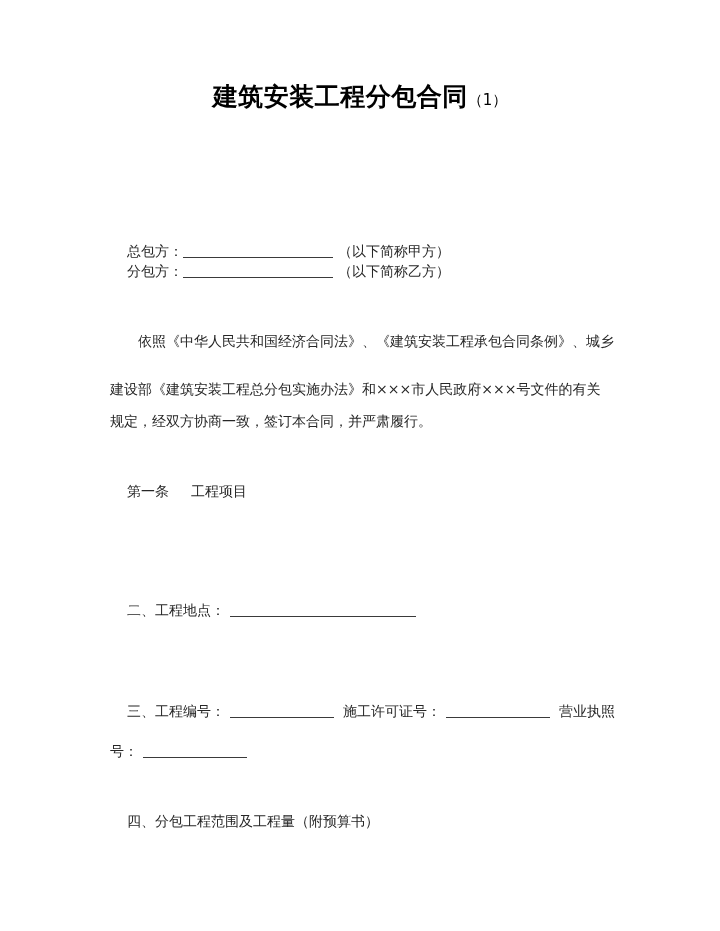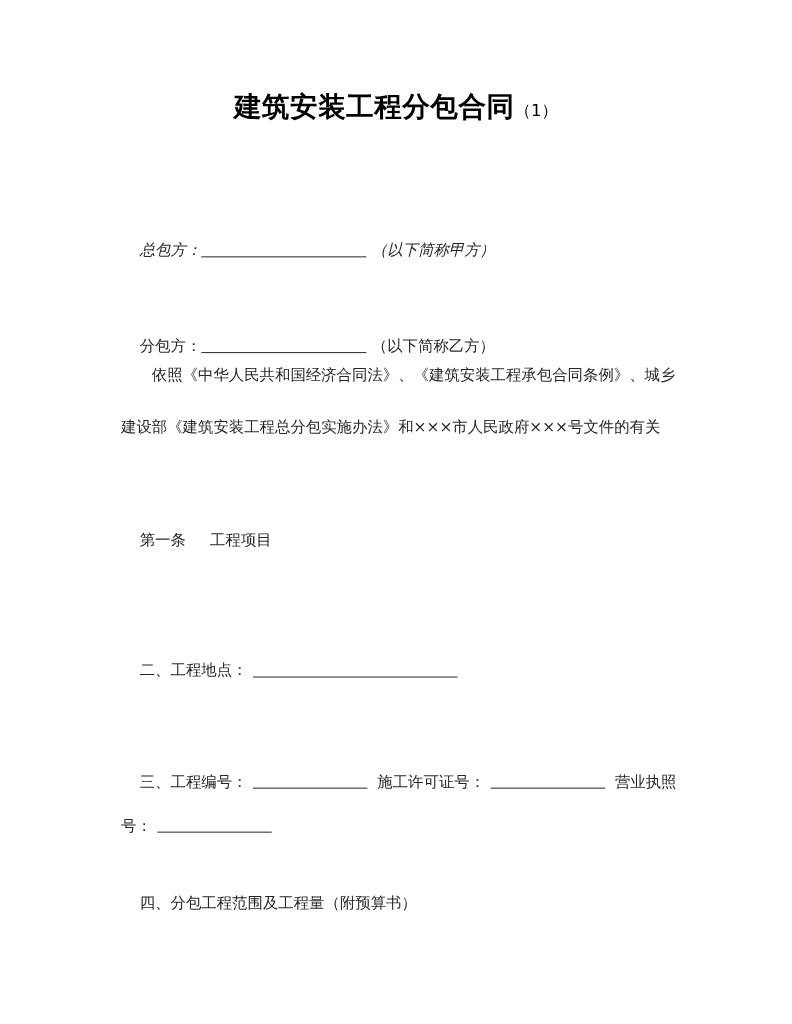--- a/index.html
+++ b/index.html
@@ -77,33 +77,36 @@
 </style>
 </head>
 <body>
 
 <div class="page">
 
   <div class="doc-title">
     <span class="title-main">建筑安装工程分包合同</span><span class="title-suffix">（1）</span>
   </div>
 
-  <div class="body-line" style="left:127px; top:218px;font-style:italic;">
+  <div class="body-line" style="left:127px; top:241px;">
     <span>总包方：</span><span class="blank blank-party"></span><span class="gap-sm"></span><span>（以下简称甲方）</span>
   </div>
 
-  <div class="body-line" style="left:127px; top:261px;margin-top:44px;">
+  <div class="body-line" style="left:127px; top:261px;">
     <span>分包方：</span><span class="blank blank-party"></span><span class="gap-sm"></span><span>（以下简称乙方）</span>
   </div>
 
   <div class="para-line" style="top:331px;">
     <span class="indent-2"></span><span>依照《中华人民共和国经济合同法》、《建筑安装工程承包合同条例》、城乡</span>
   </div>
   <div class="para-line" style="top:379px;">
     <span>建设部《建筑安装工程总分包实施办法》和×××市人民政府×××号文件的有关</span>
+  </div>
+  <div class="para-line" style="top:411px;">
+    <span>规定，经双方协商一致，签订本合同，并严肃履行。</span>
   </div>
 
   <div class="body-line" style="left:127px; top:481px;">
     <span>第一条</span><span style="display:inline-block;width:22px;"></span><span>工程项目</span>
   </div>
 
 
   <div class="body-line" style="left:127px; top:600px;">
     <span>二、工程地点：</span><span class="gap-sm"></span><span class="blank blank-wide"></span>
   </div>

